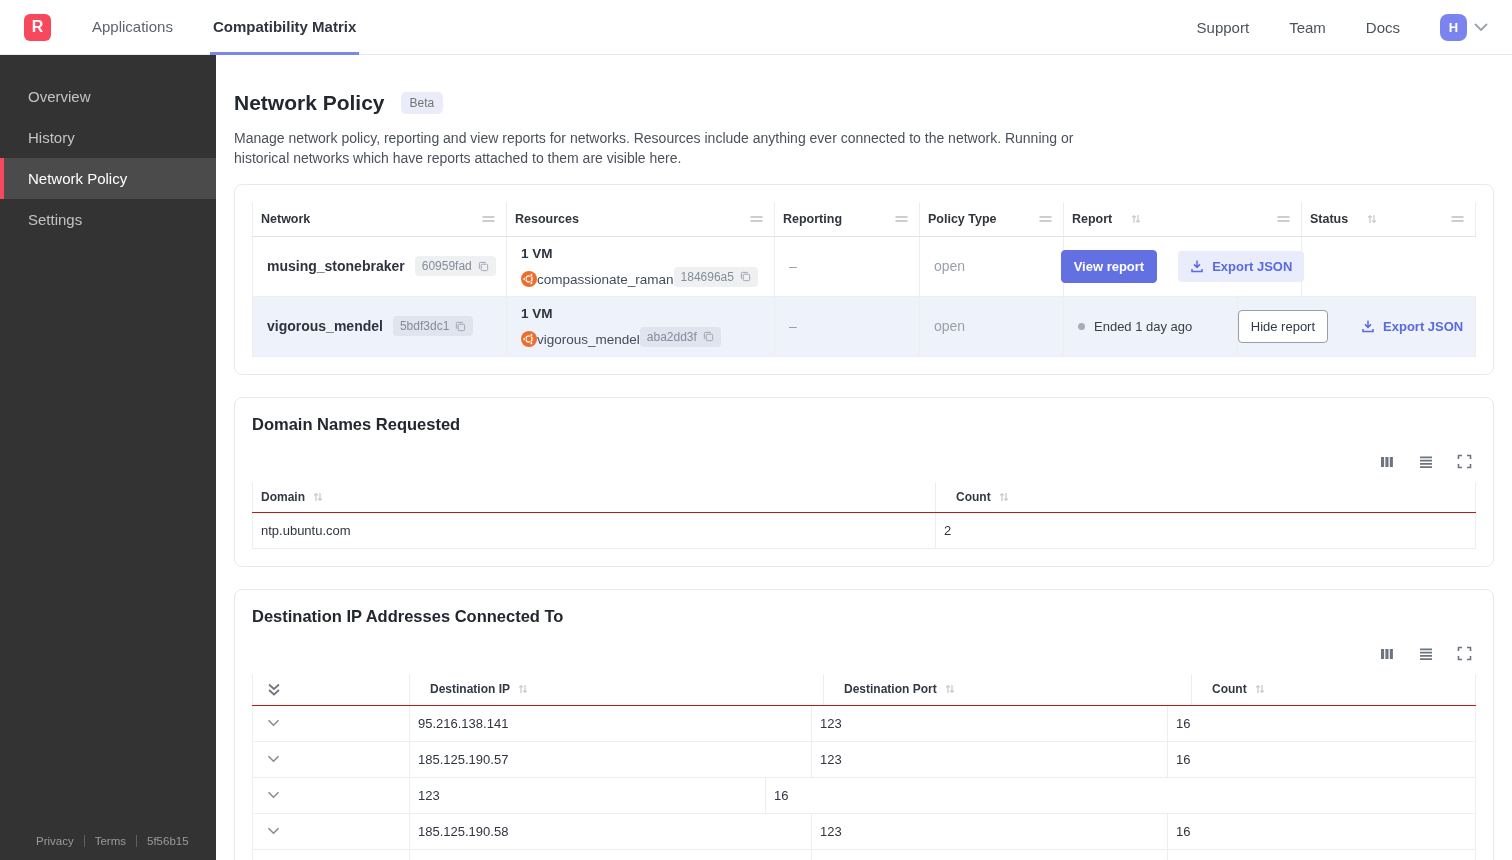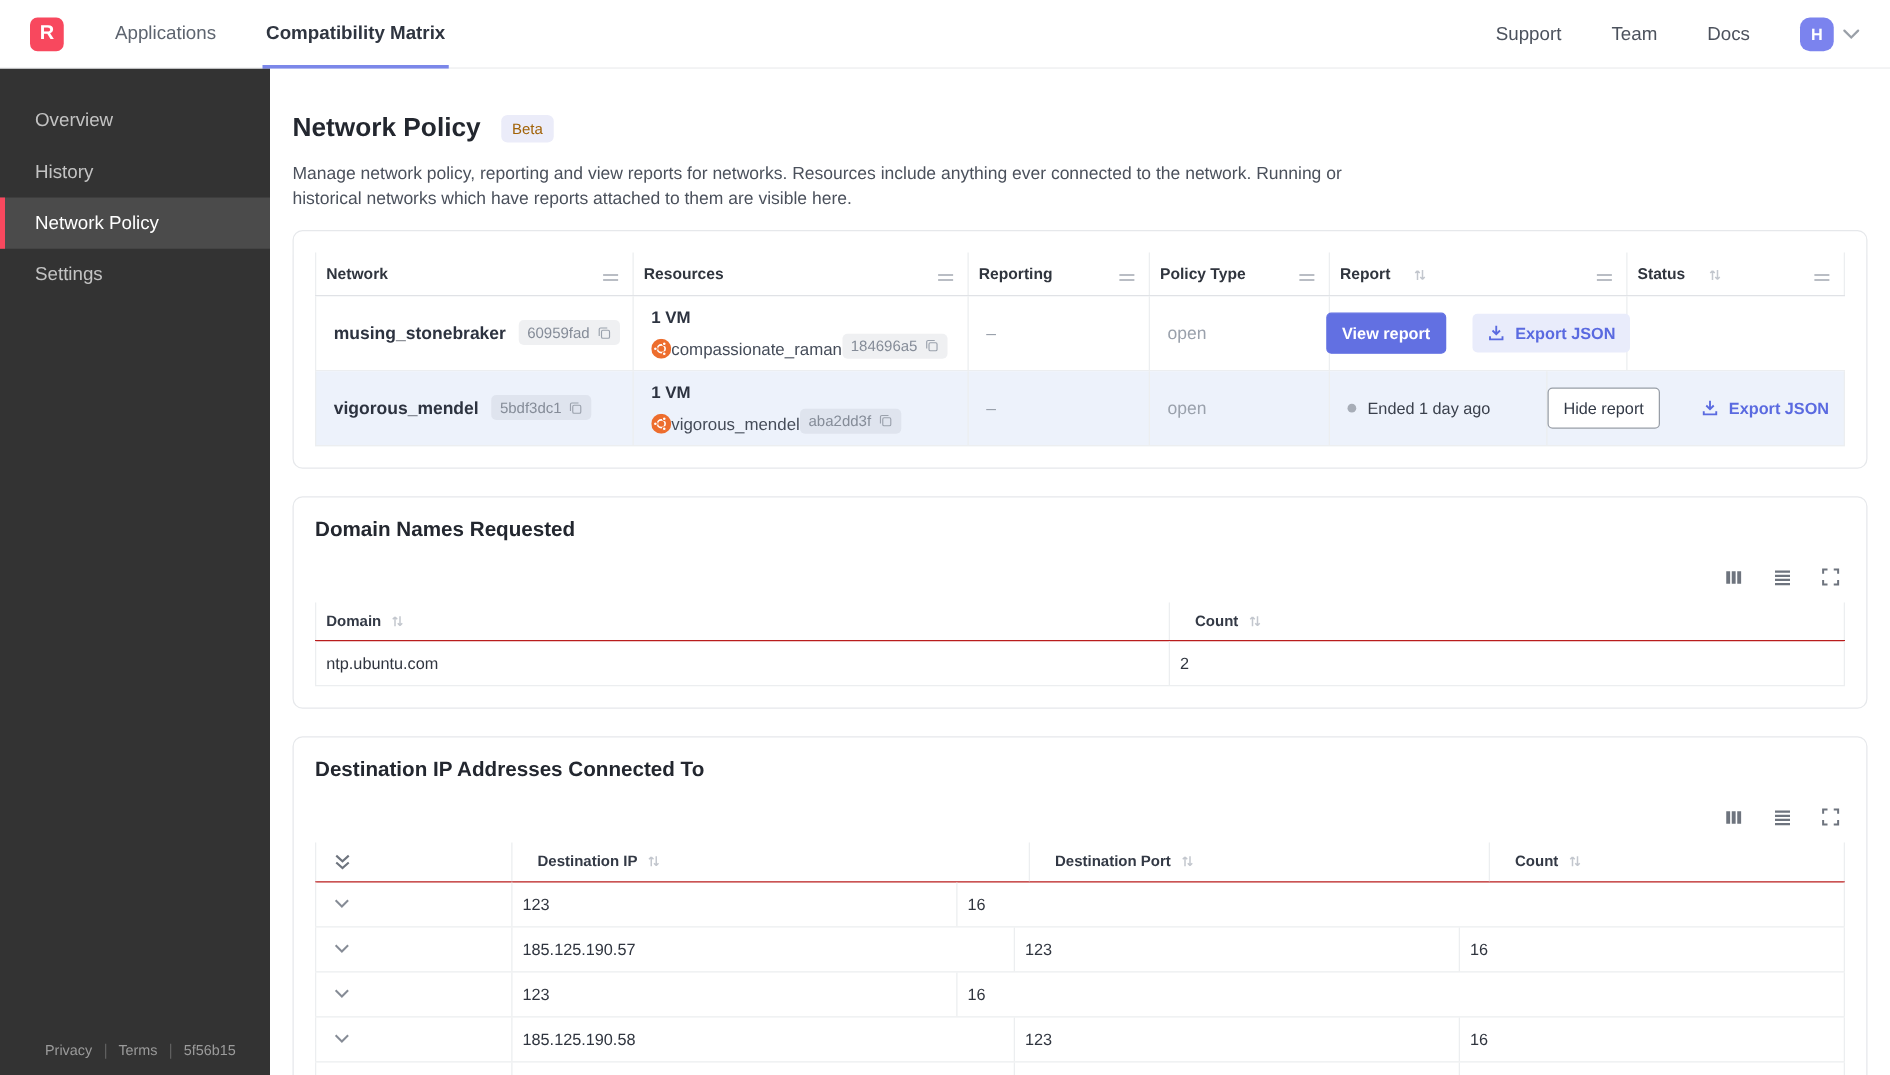--- a/index.html
+++ b/index.html
@@ -32,37 +32,37 @@
     color: #9b9b9b; font-size: 11.5px; }
   .side-sep { width: 1px; height: 12px; background: #5f5f5f; }
   .side-footer span { cursor: pointer; }
   .side-footer .version { cursor: default; }
 
   .main { flex: 1; padding: 36px 18px 0 18px; overflow: hidden; background: #fff; }
 
   
   .page-head { display: flex; align-items: center; gap: 16px; margin-bottom: 13px; }
   .page-title { font-size: 21px; font-weight: 700; color: #23272f; }
-  .beta-badge { background: #ebecf9; color: #a16207; font-size: 12px; padding: 4px 9px; border-radius: 5px; text-align: center; }
+  .beta-badge { background: #ebecf9; color: #737373; font-size: 12px; padding: 4px 9px; border-radius: 5px; text-align: center; }
   .page-desc { font-size: 14px; line-height: 1.45; color: #4b515c; max-width: 885px; margin-bottom: 15px; }
 
   
   .card { border: 1px solid #e6e8eb; border-radius: 8px; padding: 17px; margin-bottom: 22px; background: #fff; }
   .card-title { font-size: 16.5px; font-weight: 700; color: #23272f; }
   .card-tools { display: flex; justify-content: flex-end; align-items: center; gap: 23px; margin: 20px 4px 12px 0; }
   .tool-btn { cursor: pointer; display: flex; align-items: center; }
 
   
   .hcell { font-size: 12.5px; font-weight: 700; color: #30353e; }
   .cell-divide > * { border-right: 1px solid #eceef0; }
   .cell-divide > *:first-child { border-left: 1px solid #eceef0; }
 
   
   .nt-header { display: flex; border-bottom: 1px solid #e0e2e6; }
-  .nt-hcell { display: flex; align-items: flex-end; padding: 10px 10px 10px 8px; gap: 18px; }
+  .nt-hcell { display: flex; align-items: center; padding: 10px 10px 10px 8px; gap: 18px; }
   .nt-hcell .spacer { flex: 1; }
   .nt-row { display: flex; border-bottom: 1px solid #eceef0; }
   .nt-row.highlight { background: #edf2fb; }
   .nt-cell { padding: 9px 14px; display: flex; flex-direction: column; justify-content: center; }
   .cw-net { width: 255px; } .cw-res { width: 268px; } .cw-rep { width: 145px; }
   .cw-pol { width: 144px; } .cw-sta { width: 174px; } .cw-act { width: 238px; }
 
   .name-line { display: flex; align-items: center; gap: 10px; }
   .row-name { font-weight: 700; font-size: 14px; color: #2d3340; }
   .pill { background: rgba(140,147,160,0.14); border-radius: 4px; padding: 3px 7px; font-size: 12px;
@@ -436,20 +436,21 @@
       </div>
 
       <div class="st-row cell-divide">
         <div class="st-cell xw-exp">
           <span class="chev-btn">
             <svg width="13" height="8" viewBox="0 0 13 8" fill="none" stroke="#868c96" stroke-width="1.6">
                 <path d="M1.5 1.2l5 5 5-5"></path>
               </svg>
           </span>
         </div>
+        <div class="st-cell xw-ip">95.216.138.141</div>
         <div class="st-cell xw-port">123</div>
         <div class="st-cell xw-cnt">16</div>
       </div>
       <div class="st-row cell-divide">
         <div class="st-cell xw-exp">
           <span class="chev-btn">
             <svg width="13" height="8" viewBox="0 0 13 8" fill="none" stroke="#868c96" stroke-width="1.6">
                 <path d="M1.5 1.2l5 5 5-5"></path>
               </svg>
           </span>

